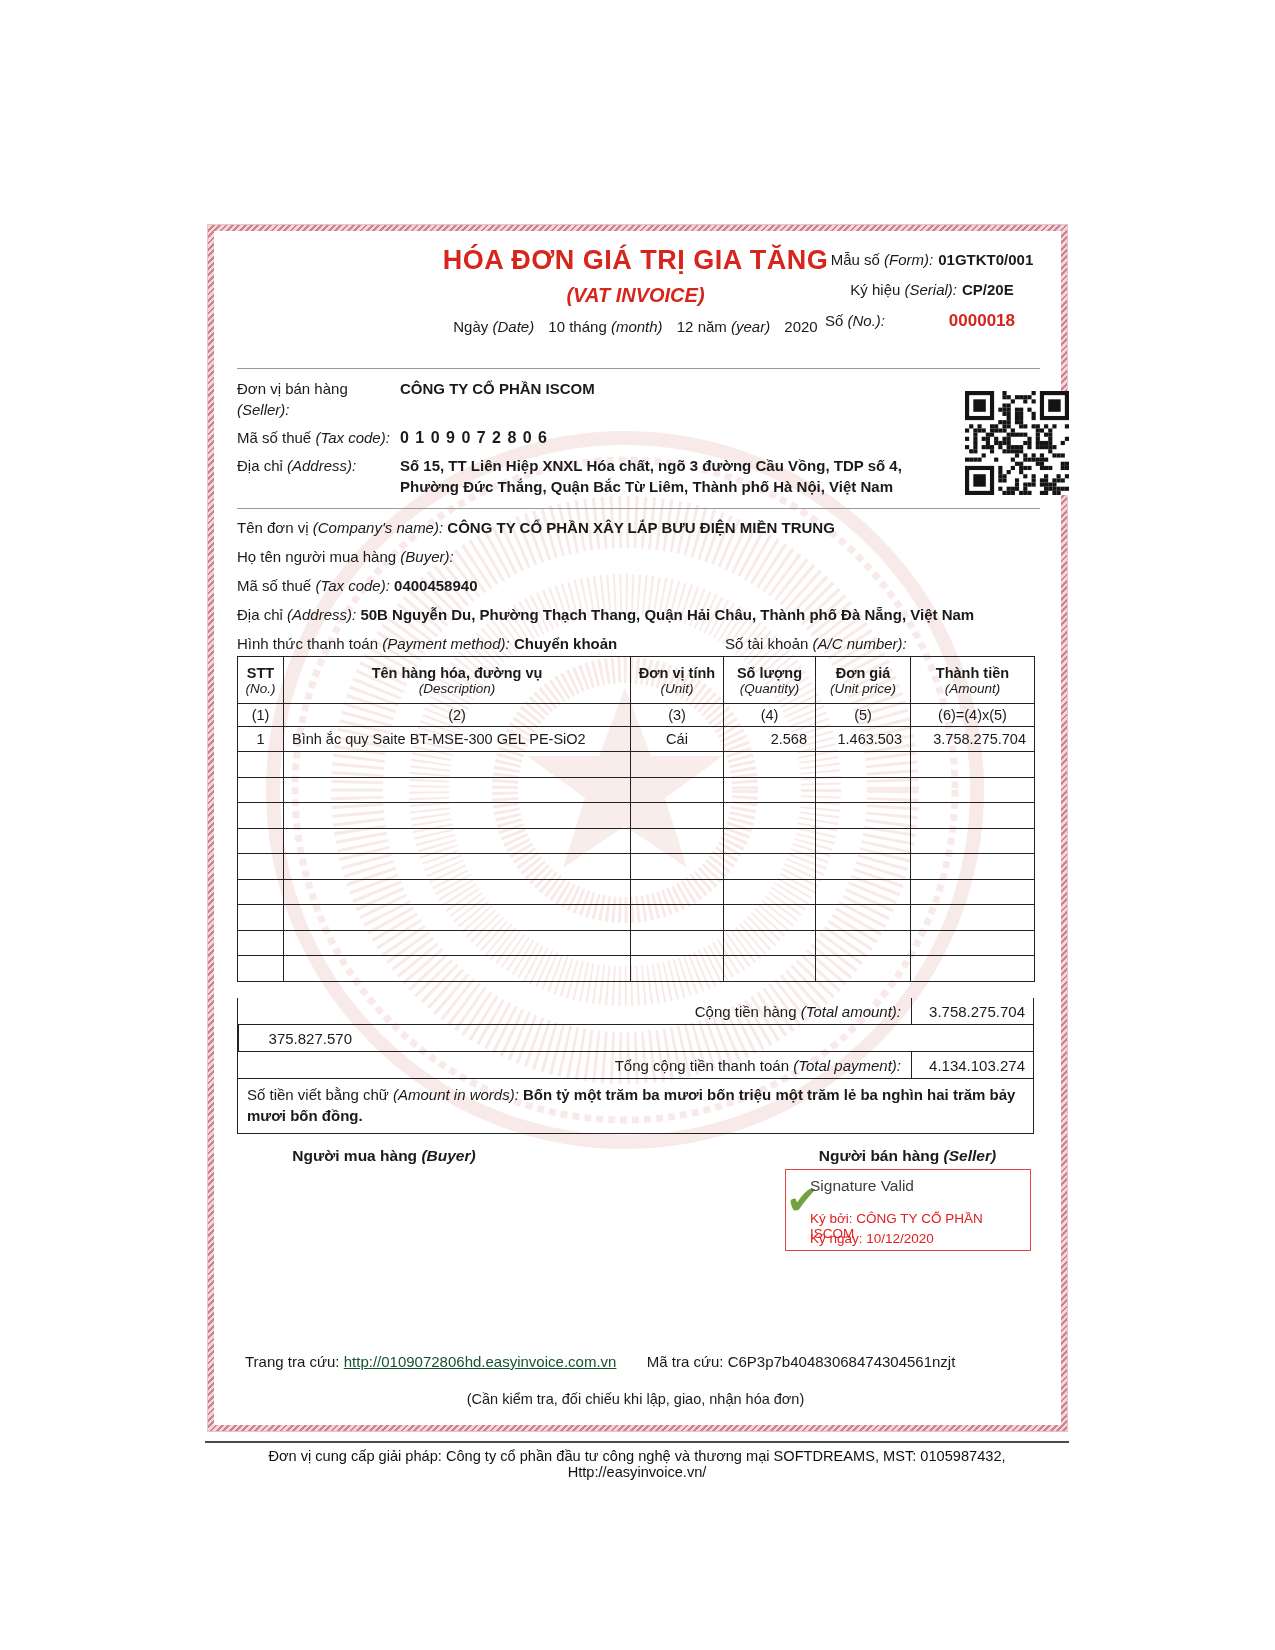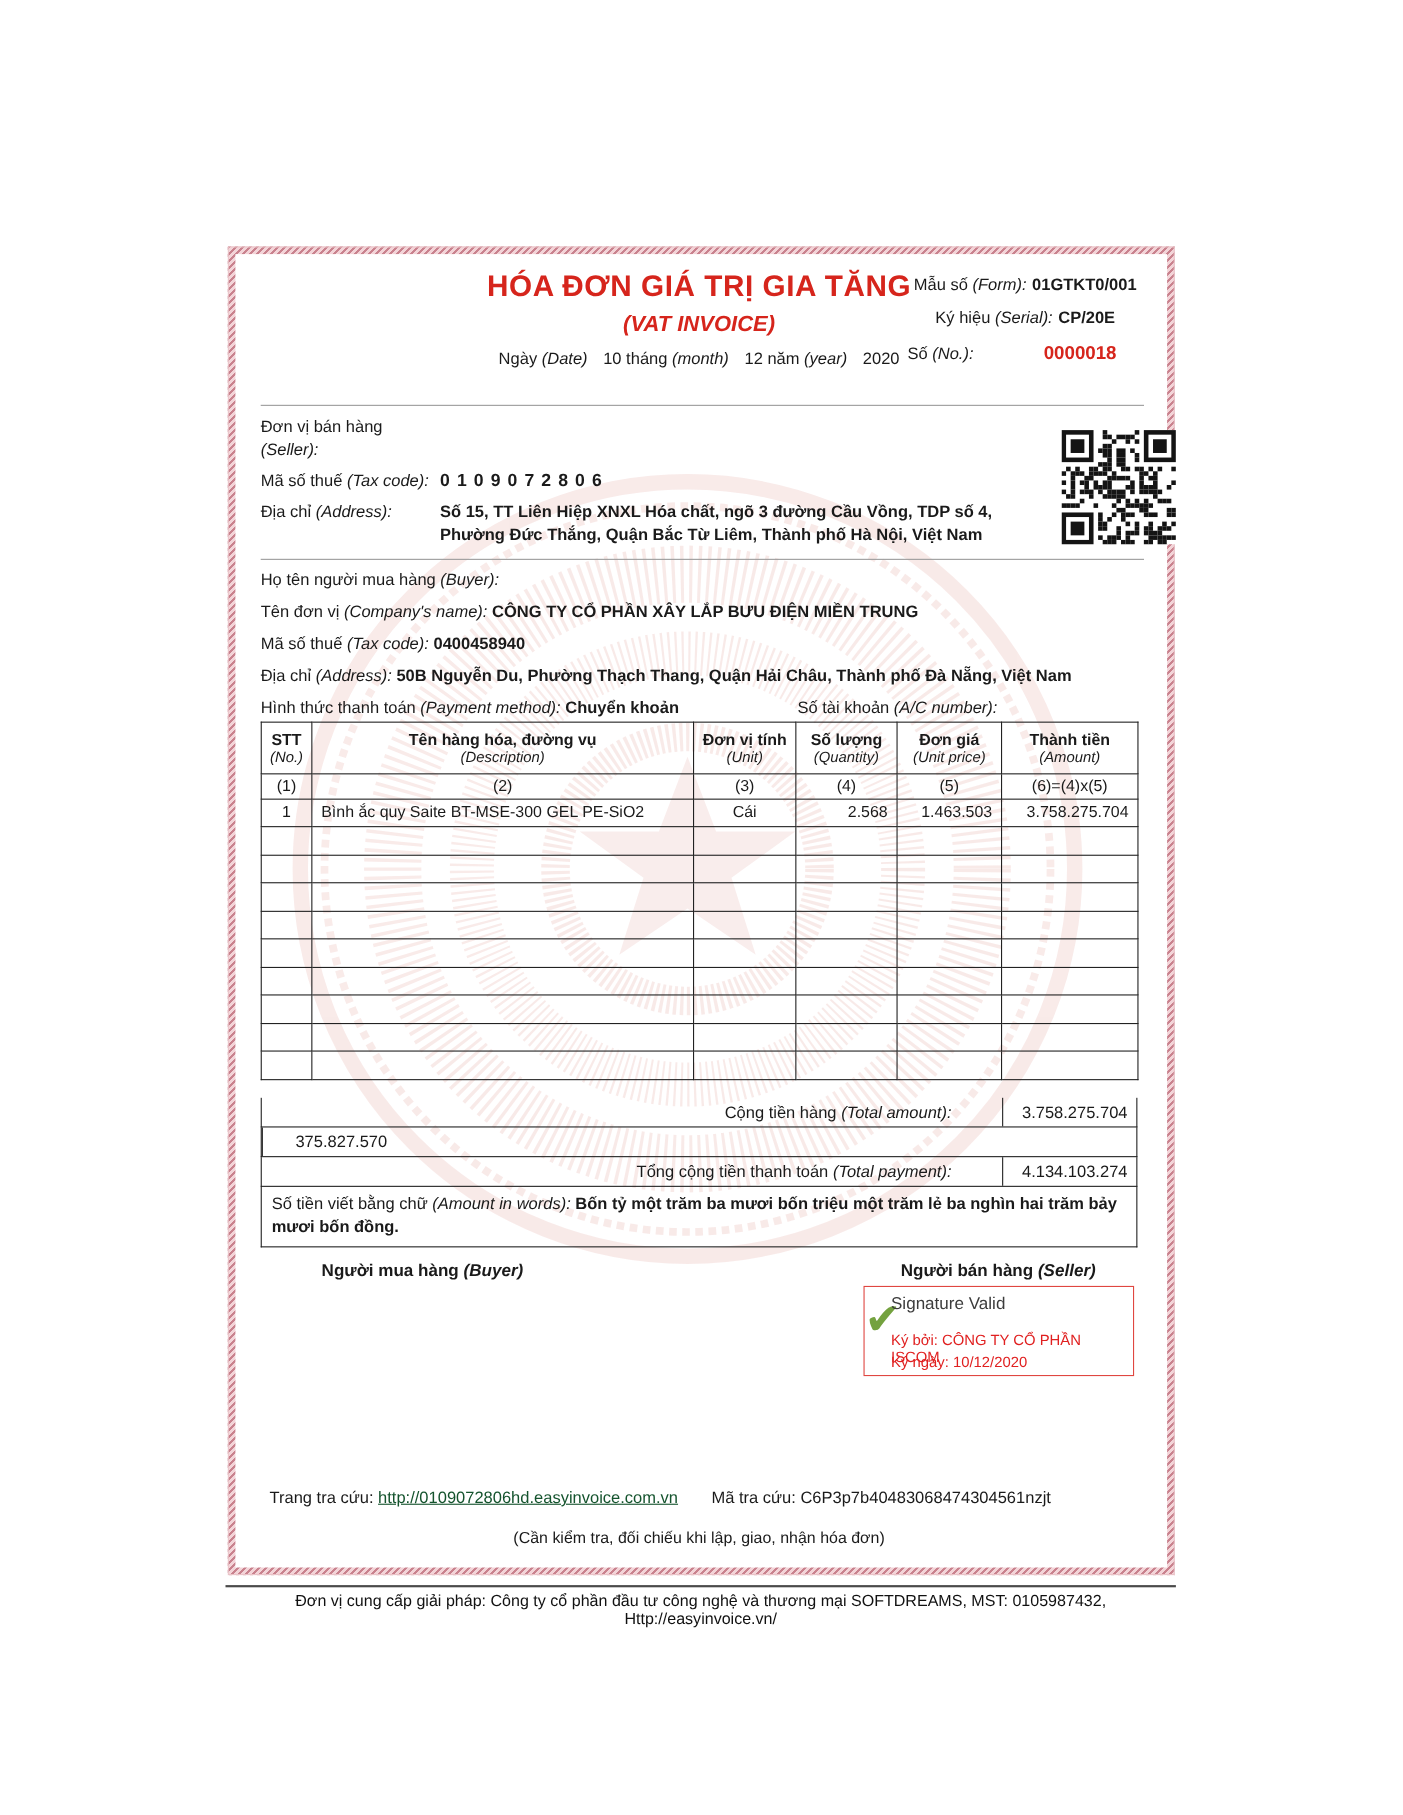--- a/index.html
+++ b/index.html
@@ -68,21 +68,21 @@
   table.items th, table.items td { border:1.5px solid #222; padding:0 8px; overflow:hidden; }
   table.items th { font-weight:bold; height:47px; padding:2px; }
   table.items th .en { font-weight:normal; font-style:italic; font-size:13.5px; }
   tr.nums td { height:23px; text-align:center; }
   tr.item td { height:25px; }
   tr.empty-row td { height:25.5px; }
   .ta-c { text-align:center; } .ta-r { text-align:right; }
 
   
   .totals { position:absolute; left:23px; top:767px; width:797px; font-size:15px; }
-  .tot-row { display:flex; align-items:center; height:27px; border:1.5px solid #222; border-top:none;gap:36px; }
+  .tot-row { display:flex; align-items:center; height:27px; border:1.5px solid #222; border-top:none; }
   .tot-left { flex:1; display:flex; align-items:center; height:100%; padding:0 10px; }
   .tot-left.right-only { justify-content:flex-end; }
   .tot-left.split { justify-content:space-between; }
   .tot-left i { font-style:italic; }
   .tot-amt { width:122px; flex:0 0 122px; height:100%; border-left:1.5px solid #222;
              display:flex; align-items:center; justify-content:flex-end; padding-right:8px; }
   .rate-b { font-weight:bold; margin-left:8px; }
   .words-box { border:1.5px solid #222; border-top:none; padding:5px 9px 7px 9px; line-height:21px; font-size:15px; }
   .words-box i { font-style:italic; }
   .words-box .wds { font-weight:bold; }
@@ -162,20 +162,21 @@
             <span>Số</span>&nbsp;<i>(No.):</i>
             <span class="mval-red">0000018</span>
           </div>
         </div>
 
         <div class="rule rule1"></div>
 
         <div class="seller">
           <div class="s-row">
             <span class="s-lbl"><span>Đơn vị bán hàng</span> <i>(Seller):</i></span>
+            <span class="s-val">CÔNG TY CỔ PHẦN ISCOM</span>
           </div>
           <div class="s-row">
             <span class="s-lbl"><span>Mã số thuế</span> <i>(Tax code):</i></span>
             <span class="s-val tax">0 1 0 9 0 7 2 8 0 6</span>
           </div>
           <div class="s-row">
             <span class="s-lbl"><span>Địa chỉ</span> <i>(Address):</i></span>
             <span class="s-val">Số 15, TT Liên Hiệp XNXL Hóa chất, ngõ 3 đường Cầu Vồng, TDP số 4, Phường Đức Thắng, Quận Bắc Từ Liêm, Thành phố Hà Nội, Việt Nam</span>
           </div>
         </div>
@@ -392,25 +393,25 @@
               <rect x="80" y="8" width="12" height="12" fill="#141414"></rect>
               <rect x="0" y="72" width="28" height="28" fill="#141414"></rect>
               <rect x="4" y="76" width="20" height="20" fill="#fff"></rect>
               <rect x="8" y="80" width="12" height="12" fill="#141414"></rect>
             </svg></div>
 
         <div class="rule rule2"></div>
 
         <div class="buyer">
           <div class="b-row">
-            <span class="inline-lbl"><span>Họ tên người mua hàng</span> <i>(Buyer):</i></span>
-          </div>
-          <div class="b-row">
             <span class="inline-lbl"><span>Tên đơn vị</span> <i>(Company's name):</i></span>
             <span class="b-val">CÔNG TY CỔ PHẦN XÂY LẮP BƯU ĐIỆN MIỀN TRUNG</span>
+          </div>
+          <div class="b-row">
+            <span class="inline-lbl"><span>Họ tên người mua hàng</span> <i>(Buyer):</i></span>
           </div>
           <div class="b-row">
             <span class="inline-lbl"><span>Mã số thuế</span> <i>(Tax code):</i></span>
             <span class="b-val">0400458940</span>
           </div>
           <div class="b-row">
             <span class="inline-lbl"><span>Địa chỉ</span> <i>(Address):</i></span>
             <span class="b-val">50B Nguyễn Du, Phường Thạch Thang, Quận Hải Châu, Thành phố Đà Nẵng, Việt Nam</span>
           </div>
           <div class="b-row">

